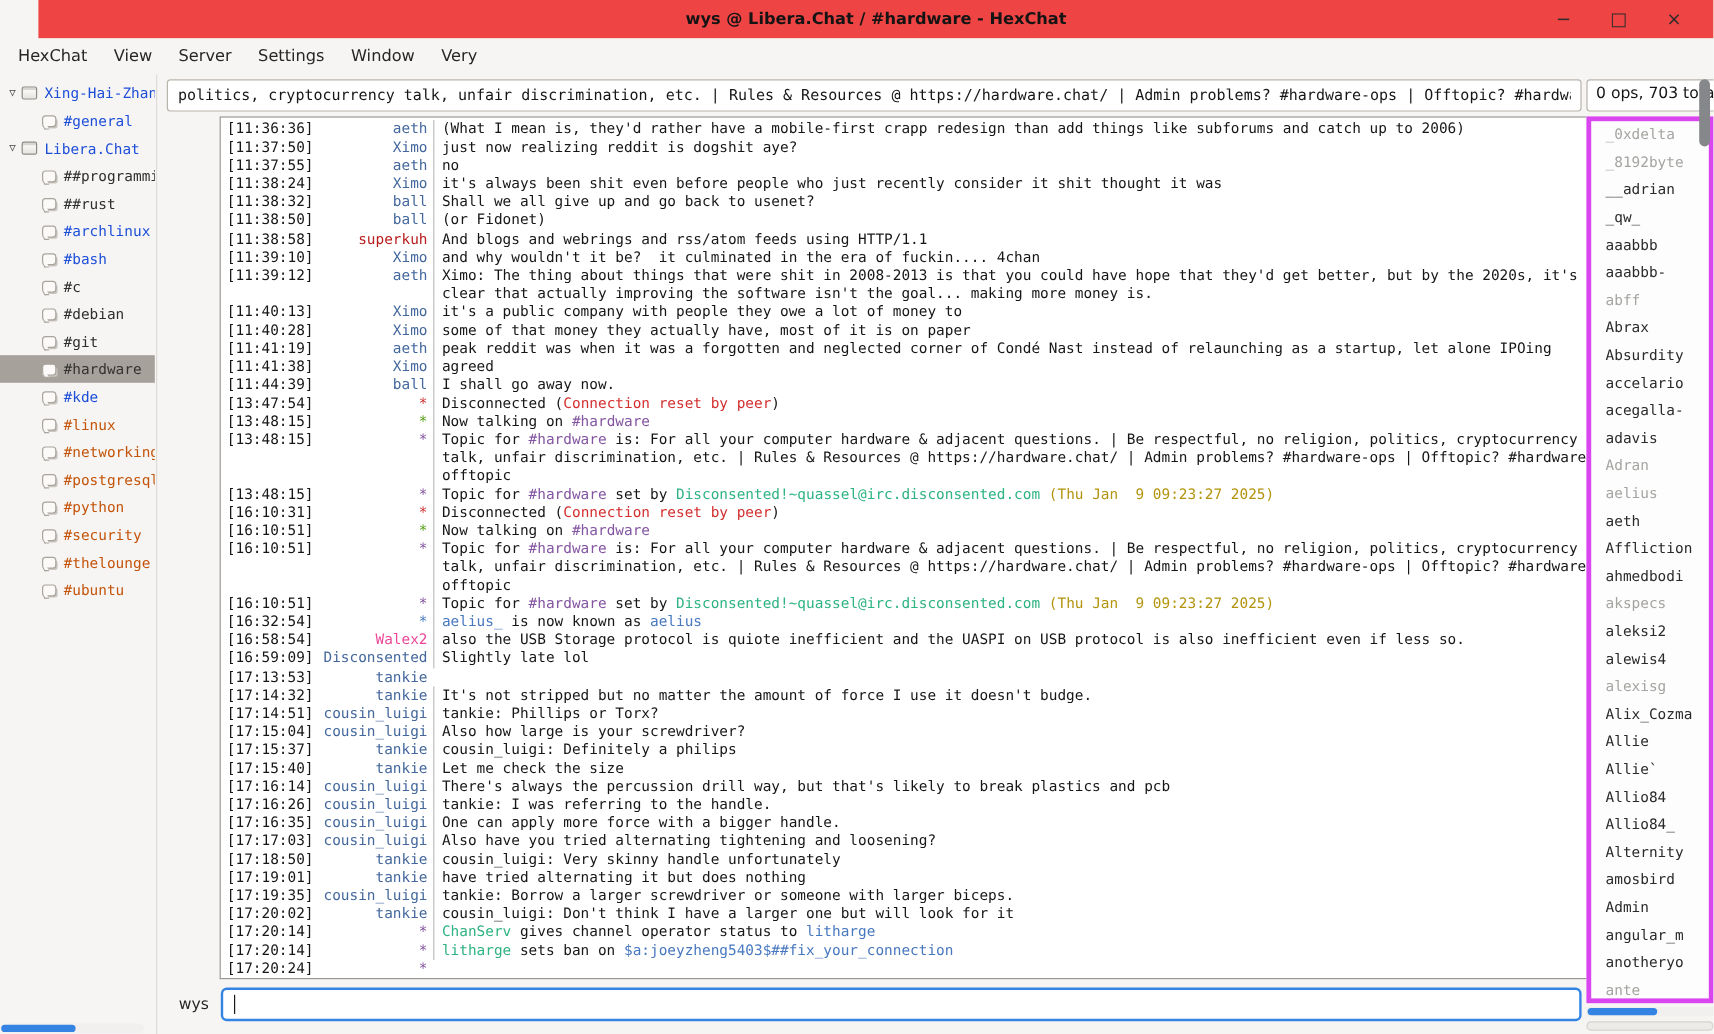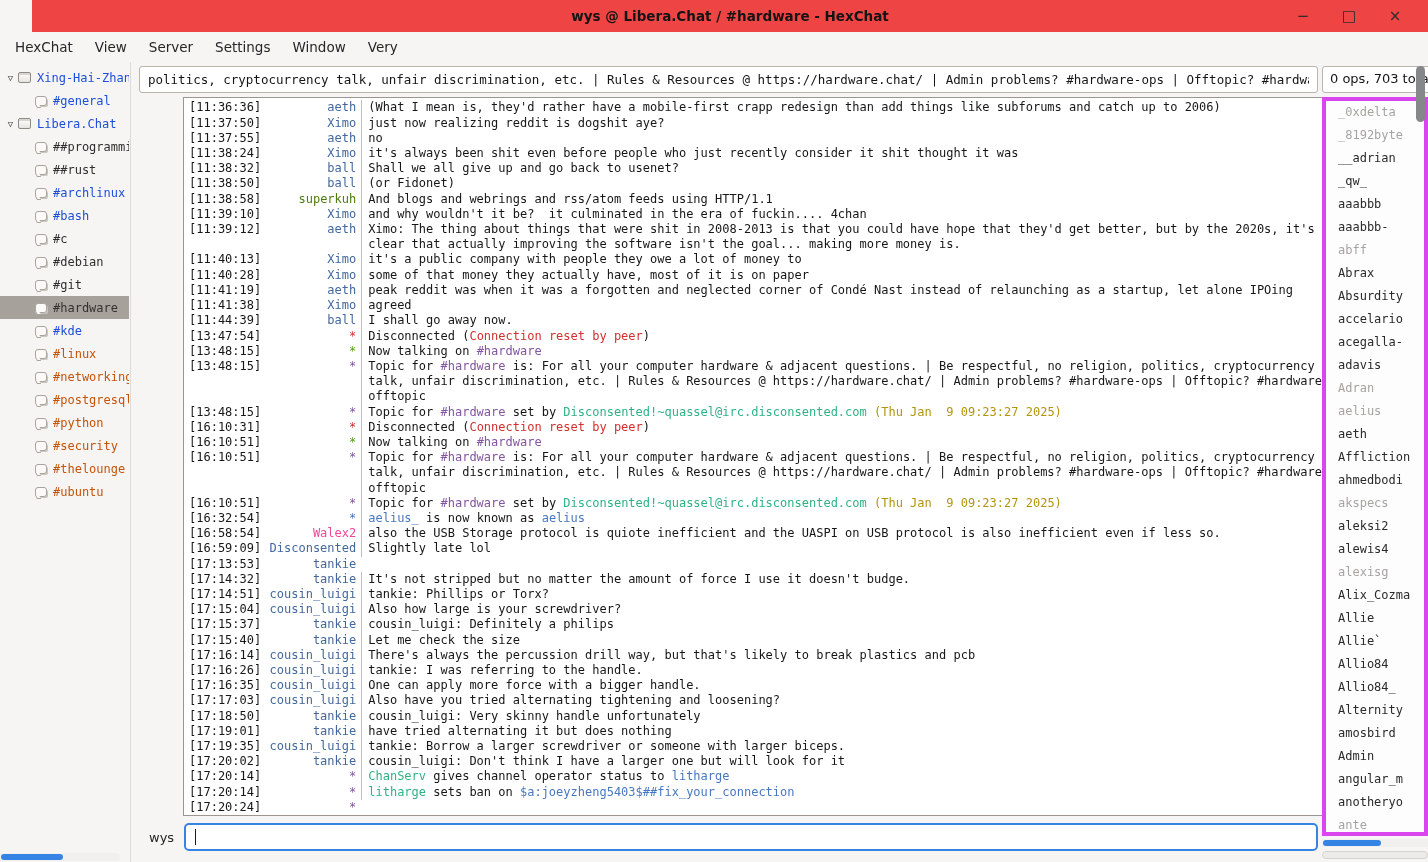--- a/index.html
+++ b/index.html
@@ -144,21 +144,21 @@
         <span class="cn" style="color: rgb(68, 104, 157);">ball</span>
         <span class="cm"><span>Shall we all give up and go back to usenet?</span></span>
       </div>
       <div class="crow">
         <span class="ct">[11:38:50]</span>
         <span class="cn" style="color: rgb(68, 104, 157);">ball</span>
         <span class="cm"><span>(or Fidonet)</span></span>
       </div>
       <div class="crow">
         <span class="ct">[11:38:58]</span>
-        <span class="cn" style="color: #4d7c0f;">superkuh</span>
+        <span class="cn" style="color: #b91c1c;">superkuh</span>
         <span class="cm"><span>And blogs and webrings and rss/atom feeds using HTTP/1.1</span></span>
       </div>
       <div class="crow">
         <span class="ct">[11:39:10]</span>
         <span class="cn" style="color: rgb(68, 104, 157);">Ximo</span>
         <span class="cm"><span>and why wouldn't it be?  it culminated in the era of fuckin.... 4chan</span></span>
       </div>
       <div class="crow">
         <span class="ct">[11:39:12]</span>
         <span class="cn" style="color: rgb(68, 104, 157);">aeth</span>

